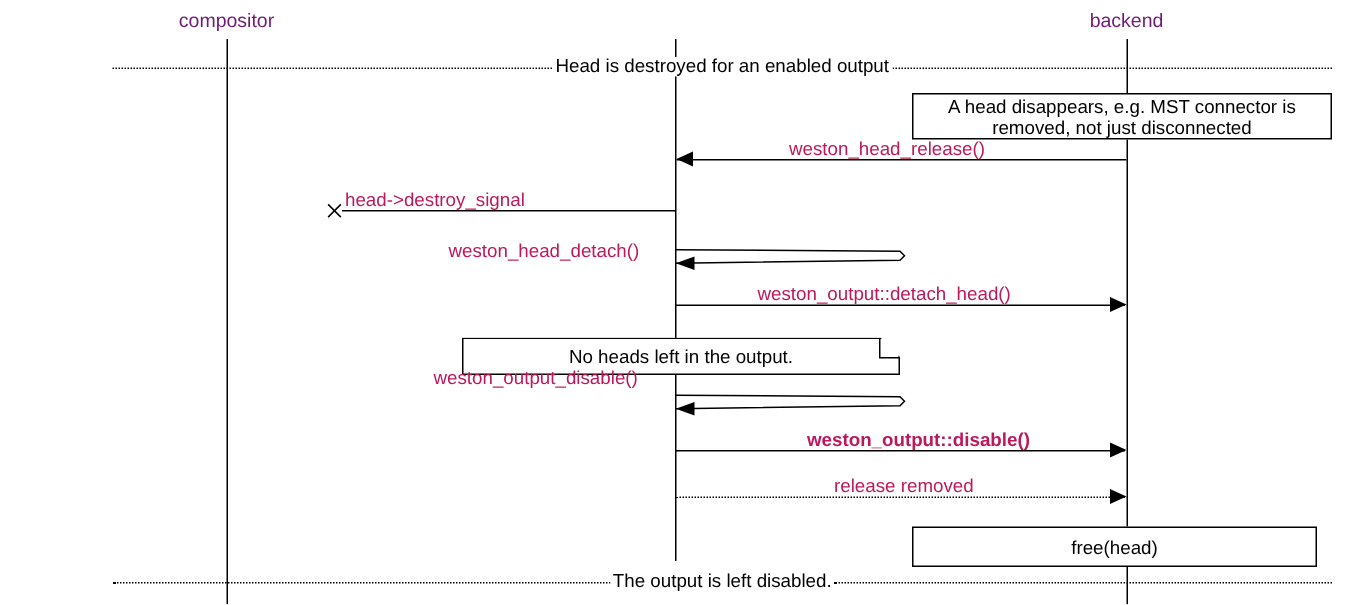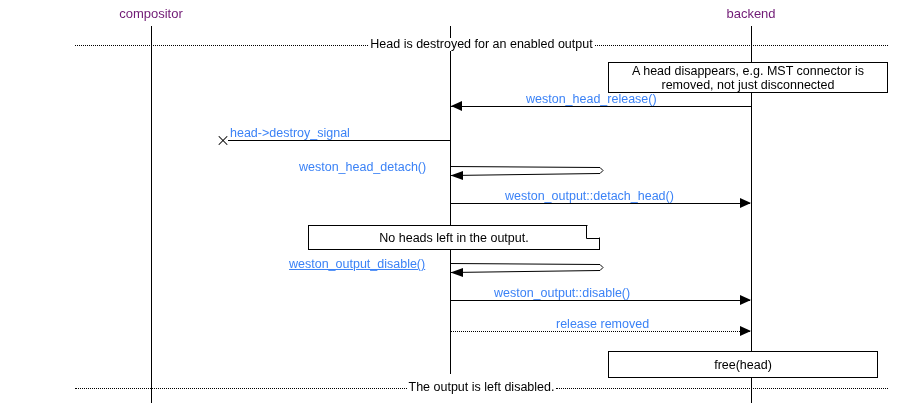--- a/index.html
+++ b/index.html
@@ -75,21 +75,21 @@
   .fold-line {
     position: absolute;
     pointer-events: none;
   }
   
   .msg-label {
     position: absolute;
     font-size: 12.5px;
     line-height: 14px;
     white-space: nowrap;
-    color: #3b82f6;
+    color: #be185d;
   }
   .msg-line {
     position: absolute;
     height: 0;
     border-top: 1px solid #000;
   }
   .msg-line.dotted {
     border-top: 1px dotted #000;
   }
   .arrowhead {
@@ -169,27 +169,27 @@
   <div class="msg-line" style="left:450px; top:203px; width:300px;"></div>
   <div class="arrowhead right" style="left:740px; top:198px;"></div>
 
   <div class="note folded" style="left:308px; top:225px; width:292px; height:25px;">
     <span>No heads left in the output.</span>
   </div>
   <svg class="fold-line" style="left:586px; top:225px;" width="15" height="15">
     <path d="M0.5,0.5 L0.5,13.5 L14,13.5" fill="none" stroke="#000" stroke-width="1"></path>
   </svg>
 
-  <div class="msg-label" style="left:289px; top:257px;text-decoration:underline;">weston_output_disable()</div>
+  <div class="msg-label" style="left:289px; top:245px;">weston_output_disable()</div>
   <svg class="selfcall" style="left:450px; top:257px;" width="155" height="22" viewBox="0 0 155 22">
     <path d="M0.5,6.5 L150,7.5 L153,10.5 L150,13.5 L0.5,15.5" fill="none" stroke="#000" stroke-width="1"></path>
     <polygon points="0.5,15.5 13,11 13,20" fill="#000"></polygon>
   </svg>
 
-  <div class="msg-label" style="left:494px; top:286px;">weston_output::disable()</div>
+  <div class="msg-label" style="left:538px; top:286px;font-weight:bold;">weston_output::disable()</div>
   <div class="msg-line" style="left:450px; top:300px; width:300px;"></div>
   <div class="arrowhead right" style="left:740px; top:295px;"></div>
 
   <div class="msg-label" style="left:556px; top:317px;">release removed</div>
   <div class="msg-line dotted" style="left:450px; top:331px; width:300px;"></div>
   <div class="arrowhead right" style="left:740px; top:326px;"></div>
 
   <div class="note" style="left:608px; top:351px; width:270px; height:27px;text-align:right;">
     <span>free(head)</span>
   </div>

